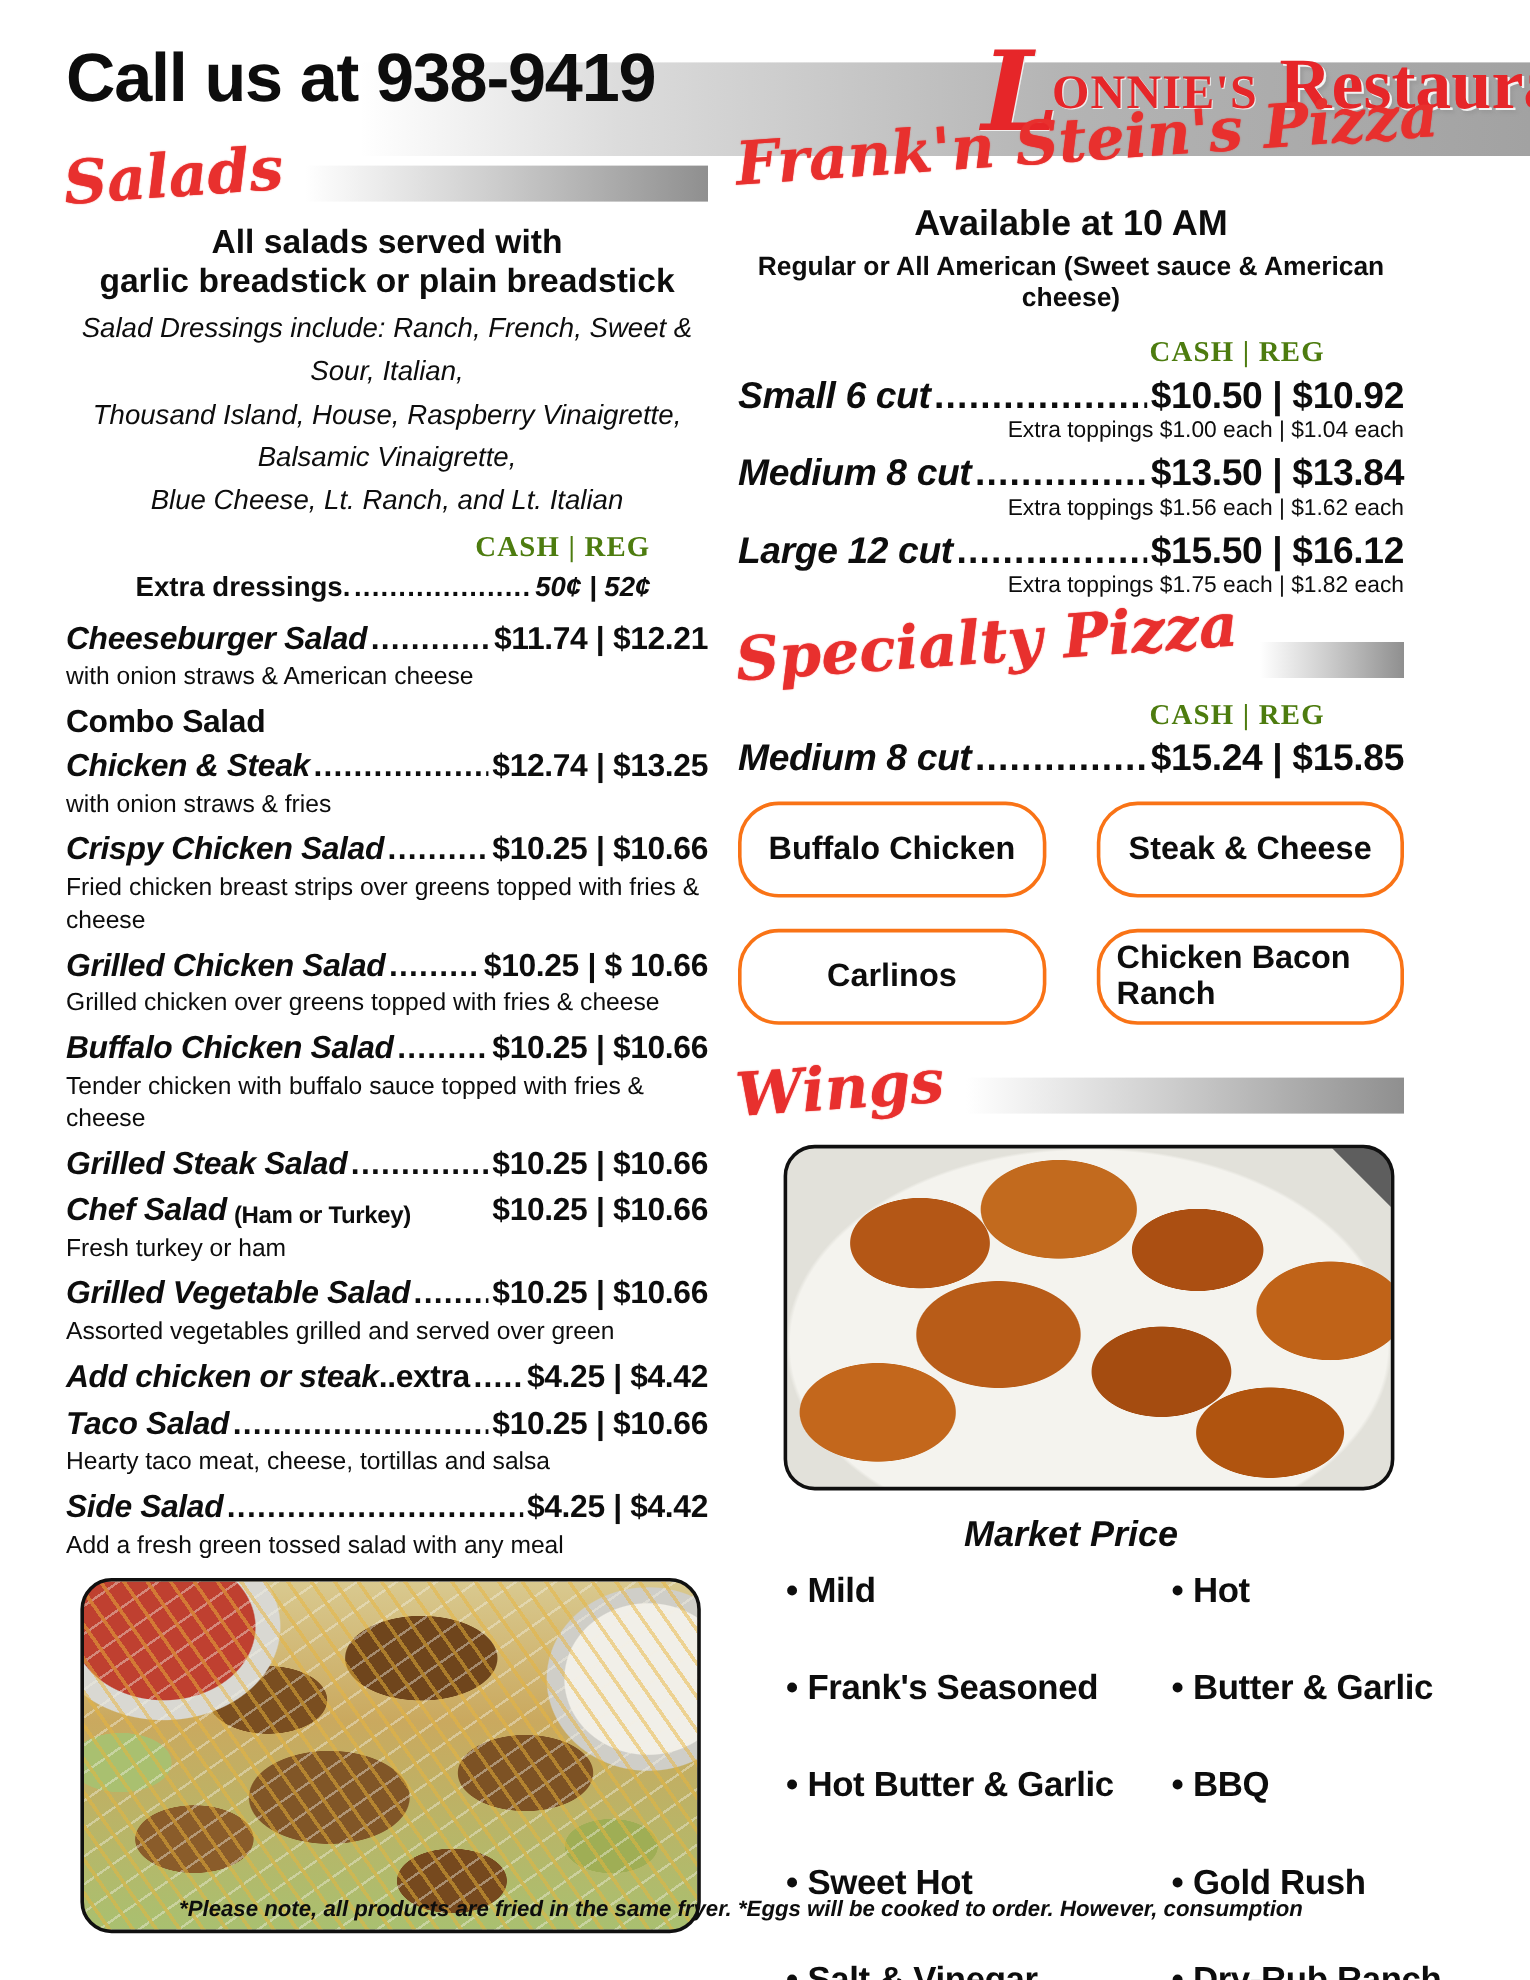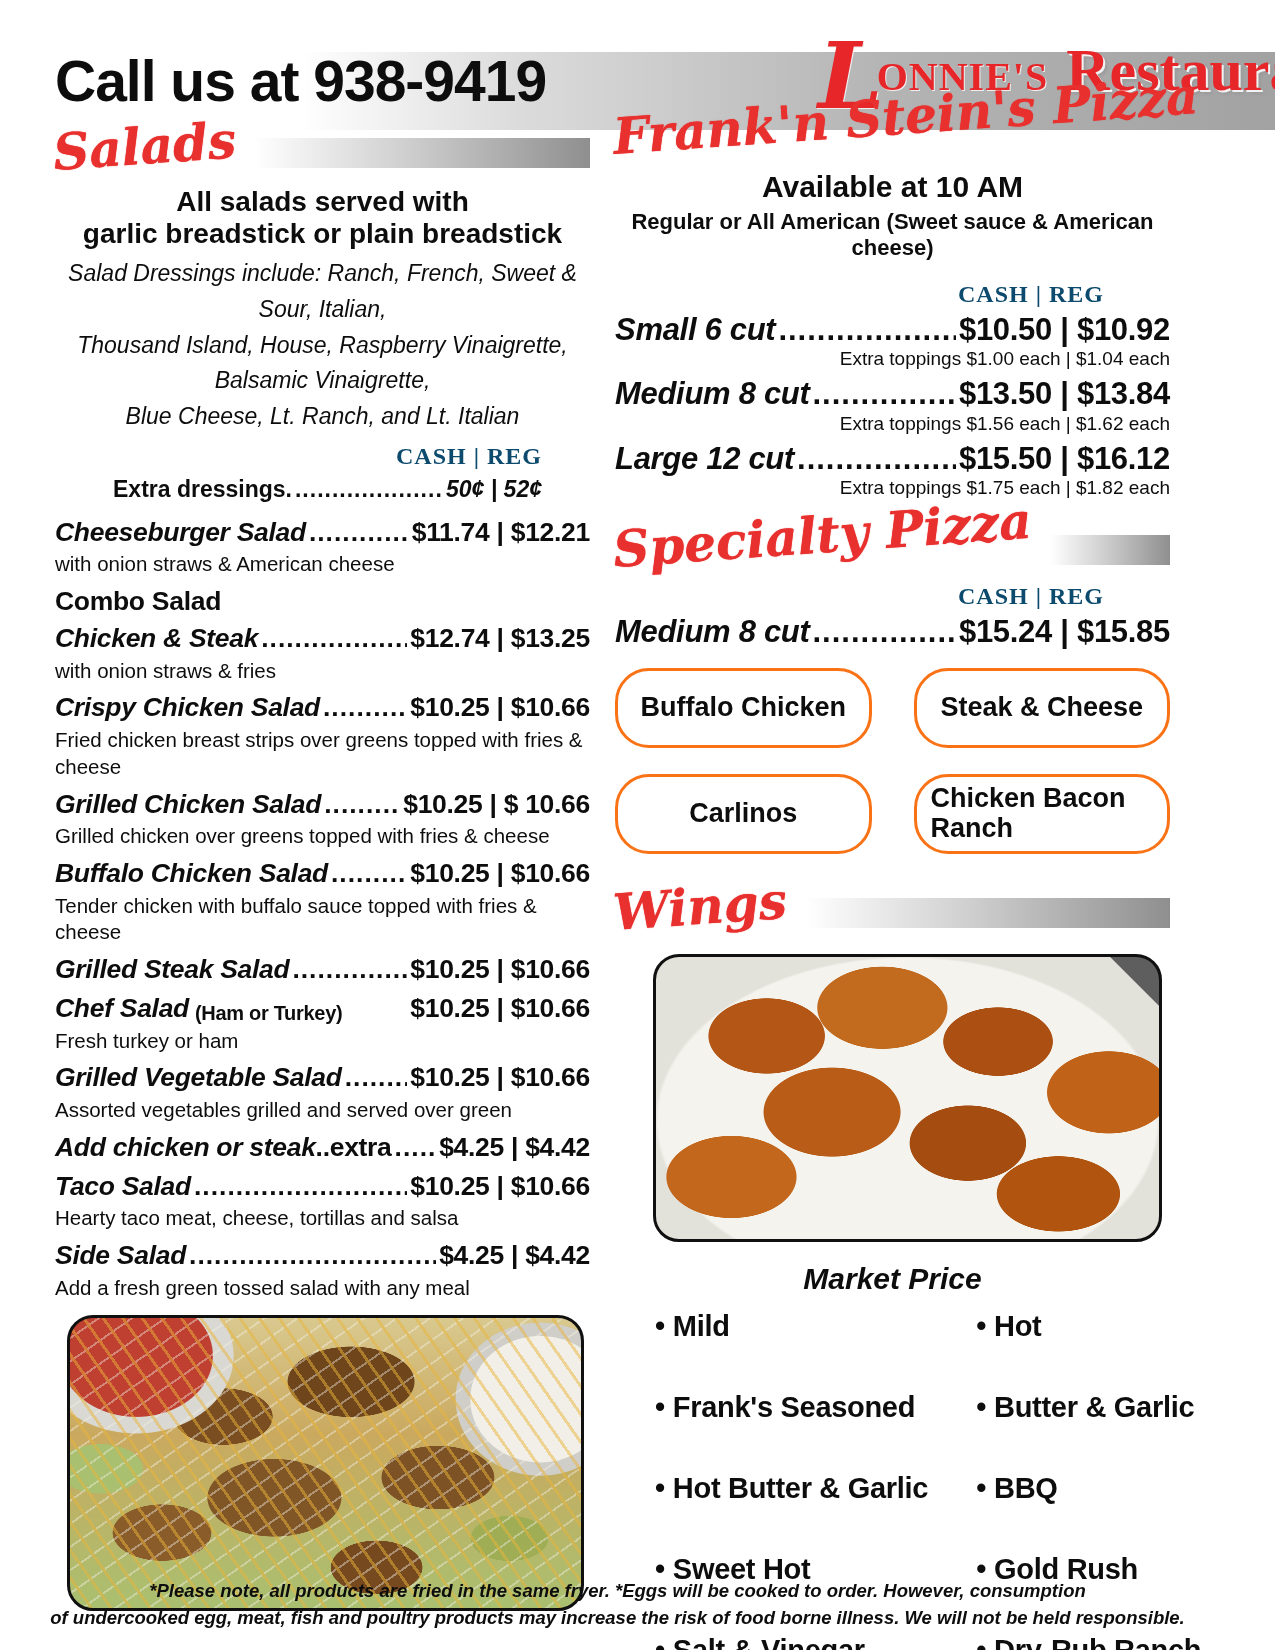--- a/index.html
+++ b/index.html
@@ -3,21 +3,21 @@
 <meta charset="utf-8">
 <style>
   html,body{margin:0;padding:0;}
   body{
     width:1275px;height:1650px;position:relative;background:#ffffff;
     font-family:"Liberation Sans", sans-serif;color:#0d0d0d;overflow:hidden;
   }
   
   .top-band{position:absolute;left:300px;right:0;top:52px;height:78px;
     background:linear-gradient(90deg,#ffffff 0%,#dcdcdc 22%,#b4b4b4 60%,#a2a2a2 100%);}
-  .call-us{position:absolute;left:55px;top:48px;font-size:57px;font-weight:bold;
+  .call-us{position:absolute;left:55px;top:32px;font-size:57px;font-weight:bold;
     letter-spacing:-1px;white-space:nowrap;}
   .brand{position:absolute;left:818px;top:30px;white-space:nowrap;color:#e62629;}
   .brand-script{font-family:"DejaVu Serif",serif;font-style:italic;font-weight:bold;
     font-size:92px;line-height:1;vertical-align:-18px;text-shadow:1px 1px 0 #efefef;}
   .brand-caps{font-family:"Liberation Serif",serif;font-weight:bold;font-size:40px;
     letter-spacing:1px;margin-left:-6px;text-shadow:1px 1px 0 #efefef;}
   .brand-serif{font-family:"Liberation Serif",serif;font-weight:bold;font-size:60px;
     margin-left:18px;text-shadow:2px 2px 0 #f2f2f2,4px 4px 3px #9a9a9a;}
   
   .col-left{position:absolute;left:55px;top:128px;width:535px;}
@@ -26,21 +26,21 @@
   .sec{display:flex;align-items:center;margin-bottom:8px;}
   .script{font-family:"DejaVu Serif",serif;font-style:italic;font-weight:bold;
     color:#e8302e;font-size:50px;line-height:1;transform:rotate(-4deg);
     transform-origin:left bottom;white-space:nowrap;text-shadow:0 0 1px #e8302e;}
   .hbar{flex:1;height:30px;margin-left:16px;
     background:linear-gradient(90deg,#ffffff 0%,#cfcfcf 45%,#8f8f8f 100%);}
   
   .center{text-align:center;}
   .bold-note{font-size:28px;font-weight:bold;line-height:1.15;}
   .ital-note{font-style:italic;font-size:23px;line-height:1.55;}
-  .cashreg{font-family:"Liberation Serif",serif;font-weight:bold;color:#0c4a6e;
+  .cashreg{font-family:"Liberation Serif",serif;font-weight:bold;color:#4d7c0f;
     font-size:24px;text-align:right;letter-spacing:1px;margin:8px 0 4px;}
   .cashreg.pad{padding-right:48px;}
   .cashreg.pad2{padding-right:66px;}
   
   .item{margin-bottom:7px;}
   .item-row{display:flex;align-items:flex-end;font-weight:bold;font-size:26.5px;
     letter-spacing:-0.3px;line-height:1.2;}
   .item-name{white-space:nowrap;font-style:italic;}
   .item-name.it{font-style:italic;}
   .item-preline{font-weight:bold;font-size:26.5px;letter-spacing:-0.3px;margin:4px 0 6px;}
@@ -290,14 +290,13 @@
       <div class="flavor"><span class="dot">•</span><span>Sweet Hot</span></div>
       <div class="flavor"><span class="dot">•</span><span>Gold Rush</span></div>
       <div class="flavor"><span class="dot">•</span><span>Salt &amp; Vinegar</span></div>
       <div class="flavor"><span class="dot">•</span><span>Dry-Rub Ranch</span></div>
       <div class="flavor"><span class="dot">•</span><span>Lemon Pepper</span></div>
     </div>
 </div>
 
 <div class="footer">
   <div>*Please note, all products are fried in the same fryer. *Eggs will be cooked to order. However, consumption</div>
-  <div>of undercooked egg, meat, fish and poultry products may increase the risk of food borne illness. We will not be held responsible.</div>
 </div>
 
 </body></html>

